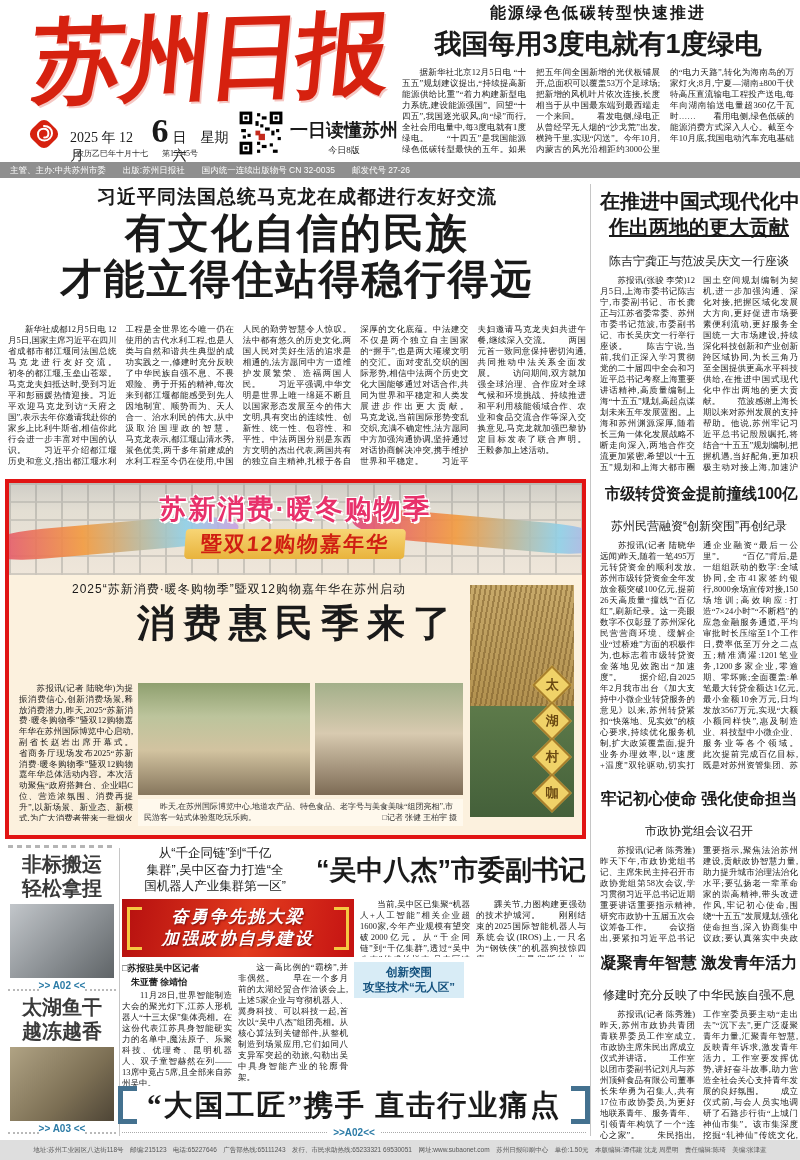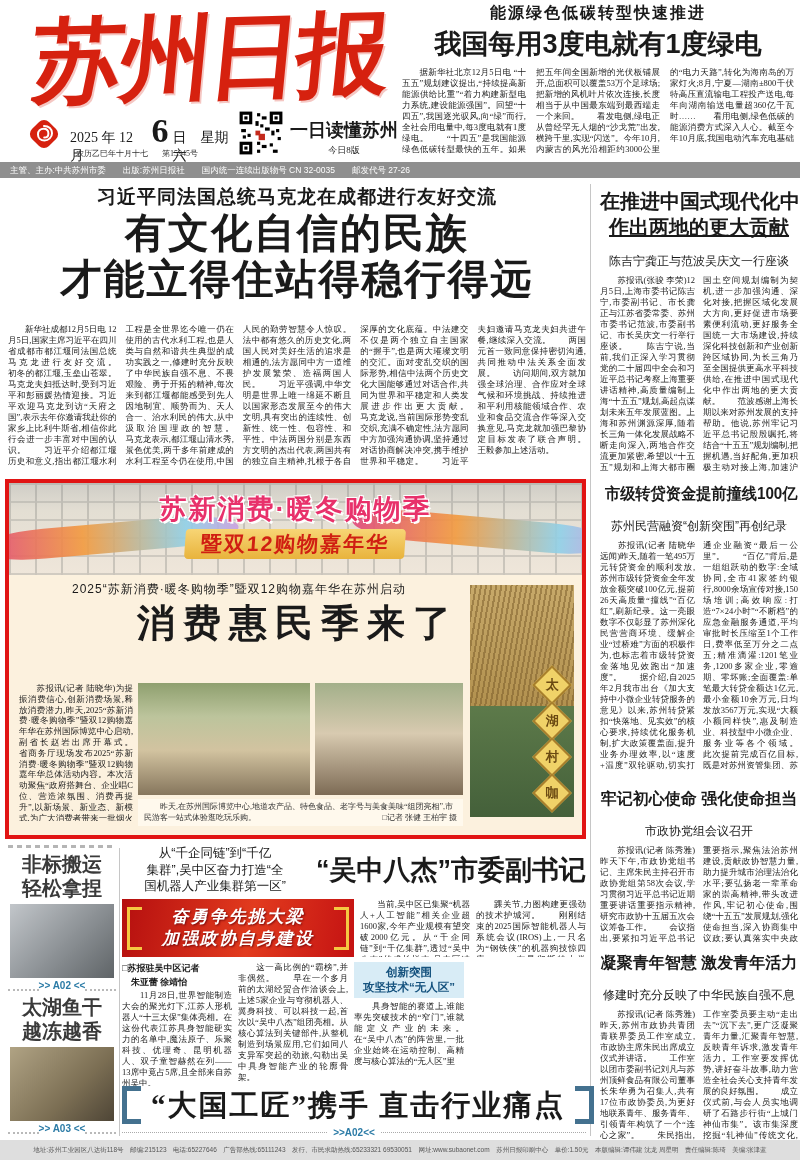--- a/index.html
+++ b/index.html
@@ -114,21 +114,21 @@
   .rcol{width:110px;height:58px;overflow:hidden;}
   .robot-rowB{display:flex;gap:6px;margin-top:5px;}
   .bcol{width:110px;height:124px;overflow:hidden;font-size:8.5px;line-height:11px;}
   .byline{font-size:9px;font-weight:bold;line-height:12px;margin-bottom:2px;}
   .bluebox{background:#d8ecf6;color:#15527e;text-align:center;font-weight:bold;
      font-family:"Liberation Sans",sans-serif;font-size:11.5px;line-height:15px;padding:3px 0;margin-bottom:3px;}
   .cont{text-align:right;color:#222;}
 
   
   .craft{left:122px;top:1086px;width:464px;}
-  .craft-row{display:flex;align-items:stretch;gap:10px;height:38px;}
+  .craft-row{display:flex;align-items:stretch;gap:10px;height:38px;justify-content:center;}
   .cbr{width:14px;flex:none;}
   .cbr.l{border-left:5px solid #44718f;border-top:5px solid #44718f;border-bottom:5px solid #44718f;}
   .cbr.r{border-right:5px solid #44718f;border-top:5px solid #44718f;border-bottom:5px solid #44718f;}
   .craft-h{flex:1;text-align:center;font-size:29px;font-weight:bold;letter-spacing:2px;line-height:38px;white-space:nowrap;}
   .craft-page{display:flex;align-items:center;gap:6px;margin-top:3px;font-size:10px;font-weight:bold;
      color:#2b7ba6;font-family:"Liberation Sans",sans-serif;}
   .craft-page .dots{flex:1;border-top:1px dotted #aaa;height:0;}
 
   
   .footer{left:0;top:1140px;width:800px;height:20px;background:#dedede;color:#555;
@@ -326,21 +326,20 @@
         <div class="byline">□苏报驻吴中区记者</div>
         <div class="byline">　朱亚蕾 徐靖怡</div>
         <div class="jc">　　11月28日,世界智能制造大会的聚光灯下,江苏人形机器人“十三太保”集体亮相。在这份代表江苏具身智能硬实力的名单中,魔法原子、乐聚科技、优理奇、昆明机器人、双子童智赫然在列——13席中竟占5席,且全部来自苏州吴中。</div>
       </div>
       <div class="bcol jc">　　这一高比例的“霸榜”,并非偶然。　　早在一个多月前的太湖经贸合作洽谈会上,上述5家企业与穹彻机器人、翼身科技、可以科技一起,首次以“吴中八杰”组团亮相。从核心算法到关键部件,从整机制造到场景应用,它们如同八支异军突起的劲旅,勾勒出吴中具身智能产业的轮廓骨架。</div>
       <div class="bcol">
         <div class="bluebox">
           <div>创新突围</div>
           <div>攻坚技术“无人区”</div>
         </div>
-        <div class="jc">　　具身智能的赛道上,谁能率先突破技术的“窄门”,谁就能定义产业的未来。　　在“吴中八杰”的阵营里,一批企业始终在运动控制、高精度与核心算法的“无人区”里</div>
       </div>
     </div>
   </div>
 
   <div class="abs craft">
     <div class="craft-row">
       <span class="cbr l"></span>
       <div class="craft-h">“大国工匠”携手  直击行业痛点</div>
       <span class="cbr r"></span>
     </div>

